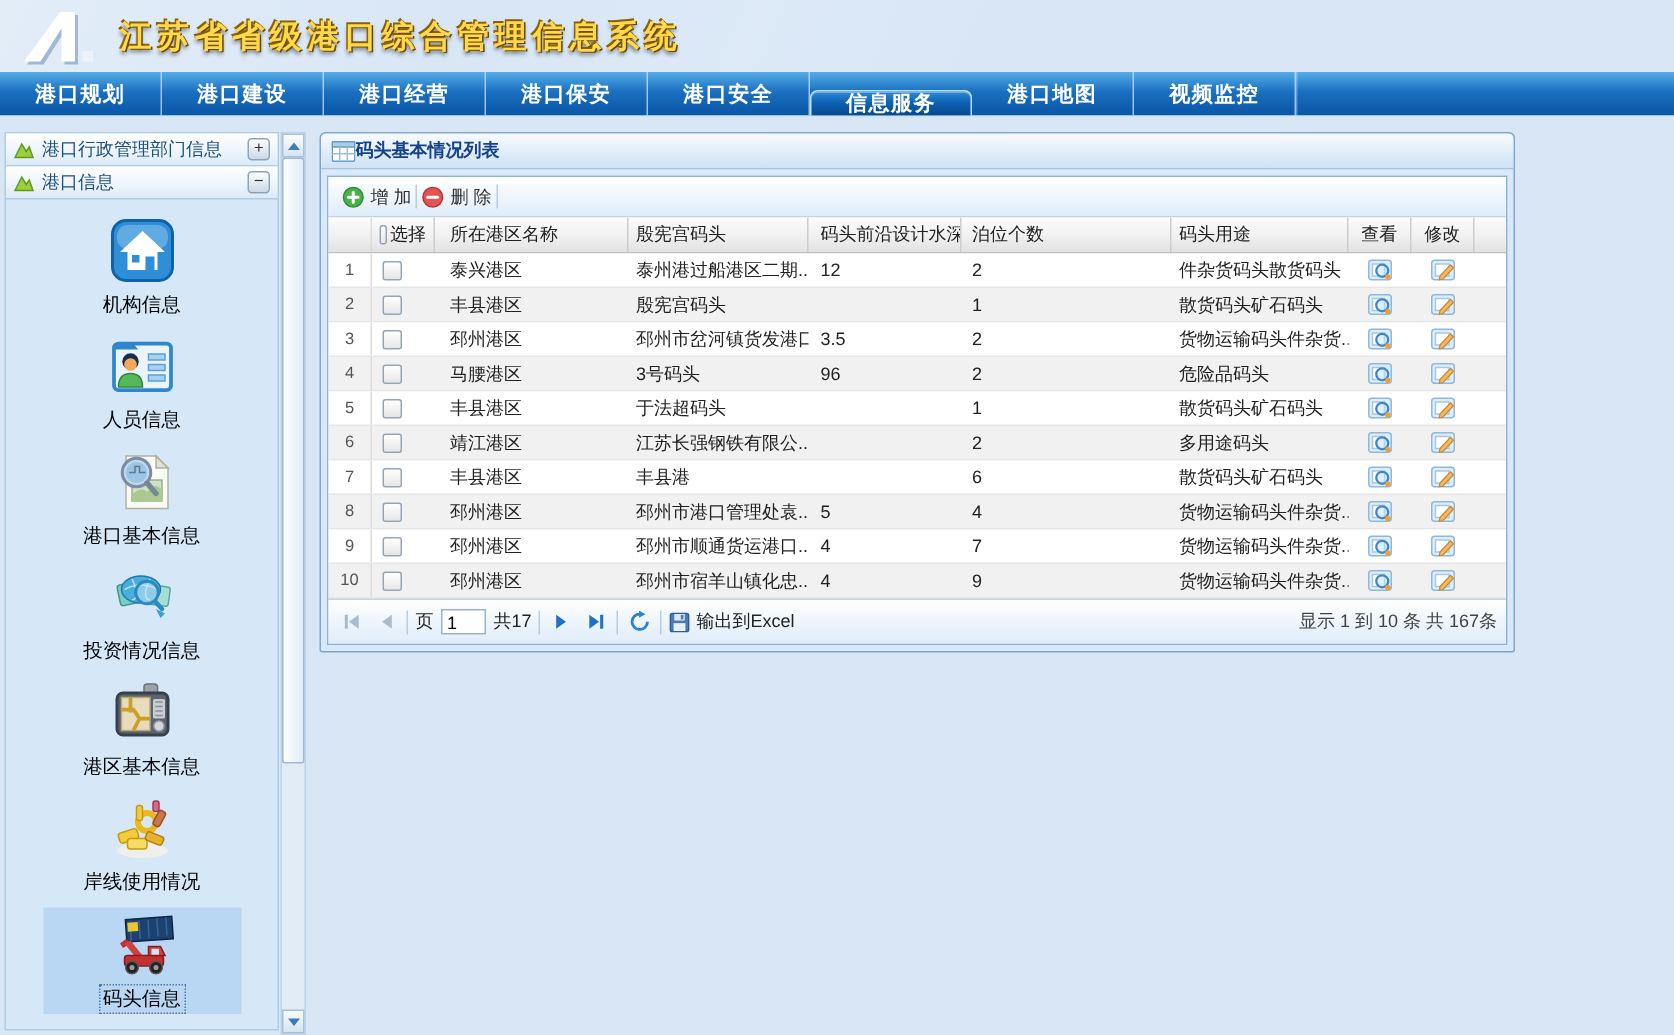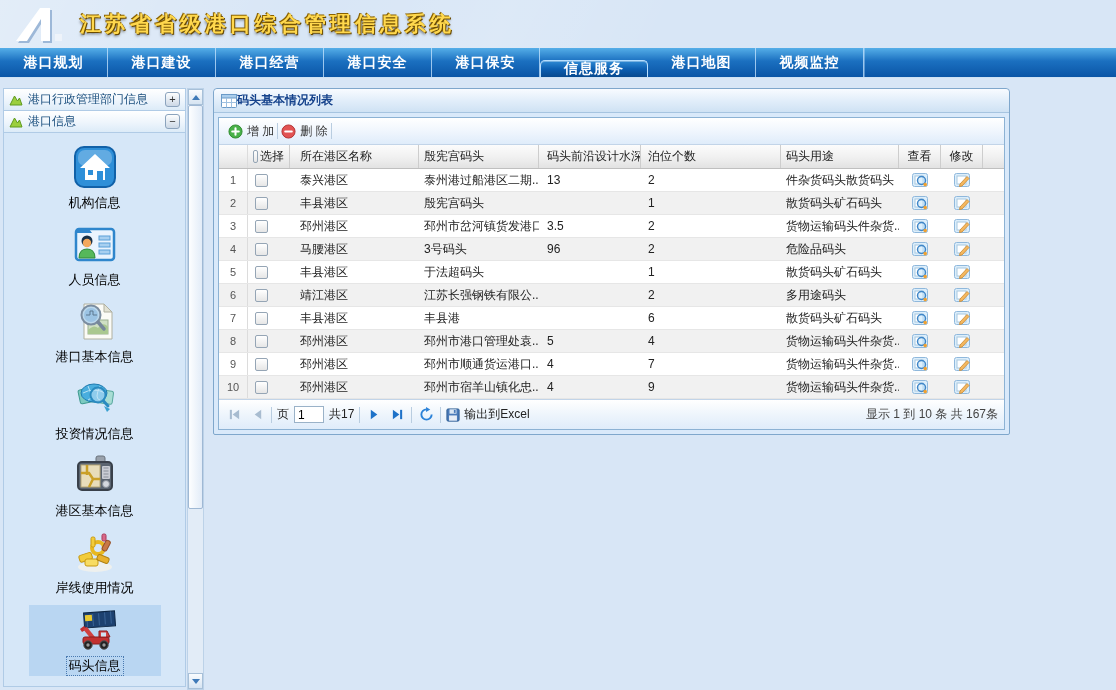--- a/index.html
+++ b/index.html
@@ -109,25 +109,25 @@
 
   <div class="tab">
         <span>港口建设</span>
       </div>
 
   <div class="tab">
         <span>港口经营</span>
       </div>
 
   <div class="tab">
+        <span>港口保安</span>
+      </div>
+
+  <div class="tab">
         <span>港口安全</span>
-      </div>
-
-  <div class="tab">
-        <span>港口保安</span>
       </div>
 
   <div class="tab active">
         <span>信息服务</span>
       </div>
 
   <div class="tab">
         <span>港口地图</span>
       </div>
 
@@ -310,21 +310,21 @@
     </div>
 
     <div id="rows-mount">
   <div class="trow">
     <div class="cell c-num">1</div>
     <div class="cell c-sel">
             <span class="cb"></span>
           </div>
     <div class="cell c-area">泰兴港区</div>
     <div class="cell c-name">泰州港过船港区二期...</div>
-    <div class="cell c-depth">13</div>
+    <div class="cell c-depth">12</div>
     <div class="cell c-berth">2</div>
     <div class="cell c-usage">件杂货码头散货码头</div>
     <div class="cell c-view">
       <span class="act">
         <svg width="16" height="16" viewBox="0 0 16 16">
           <rect x="0.5" y="1.5" width="15" height="13" rx="2" fill="#dceefb" stroke="#8fb8dc"></rect>
           <rect x="3" y="4" width="8" height="8" fill="#fff" stroke="#a8c8e0"></rect>
           <circle cx="9.5" cy="8.5" r="4" fill="rgba(190,225,250,.5)" stroke="#3f86c8" stroke-width="1.5"></circle>
           <circle cx="13.2" cy="12.6" r="1.8" fill="#f0a030"></circle>
         </svg>

